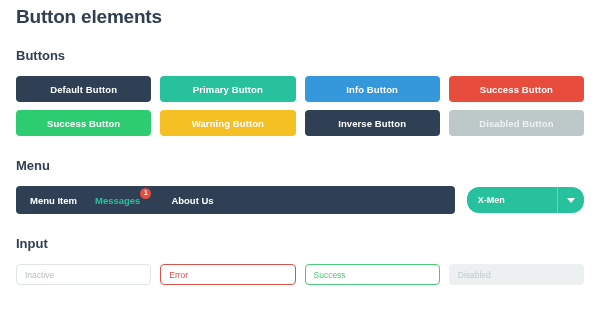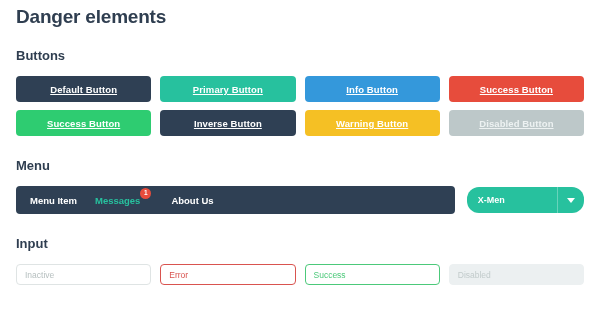--- a/index.html
+++ b/index.html
@@ -59,21 +59,20 @@
     font-size: 9.5px;
     font-weight: bold;
     color: #ffffff;
     display: flex;
     align-items: center;
     justify-content: center;
     letter-spacing: 0.1px;
     padding: 0;
     cursor: pointer;
     white-space: nowrap;
-    text-decoration: underline;
   }
   .btn-default  { background: #2f4054; }
   .btn-primary  { background: #27c19e; }
   .btn-info     { background: #3498db; }
   .btn-danger   { background: #e74c3c; }
   .btn-success  { background: #2ecc71; }
   .btn-warning  { background: #f5c024; }
   .btn-inverse  { background: #2f4054; }
   .btn-disabled { background: #bdc8c9; color: #edf2f2; cursor: default; }
 
@@ -192,33 +191,33 @@
     color: #c2cbcb;
     cursor: default;
   }
   .field-disabled::placeholder { color: #c2cbcb; }
 </style>
 </head>
 <body>
 
 <div class="page">
 
-  <h1 class="page-title">Danger elements</h1>
+  <h1 class="page-title">Button elements</h1>
 
   <div class="section-buttons">
     <h2 class="section-title">Buttons</h2>
 
     <div class="btn-grid">
       <button class="btn btn-default">Default Button</button>
       <button class="btn btn-primary">Primary Button</button>
       <button class="btn btn-info">Info Button</button>
       <button class="btn btn-danger">Success Button</button>
       <button class="btn btn-success">Success Button</button>
+      <button class="btn btn-warning">Warning Button</button>
       <button class="btn btn-inverse">Inverse Button</button>
-      <button class="btn btn-warning">Warning Button</button>
       <button class="btn btn-disabled">Disabled Button</button>
     </div>
   </div>
 
   <div class="section-menu">
     <h2 class="section-title">Menu</h2>
 
     <div class="menu-row">
       <nav class="menu-bar">
         <span class="menu-item">Menu Item</span>

